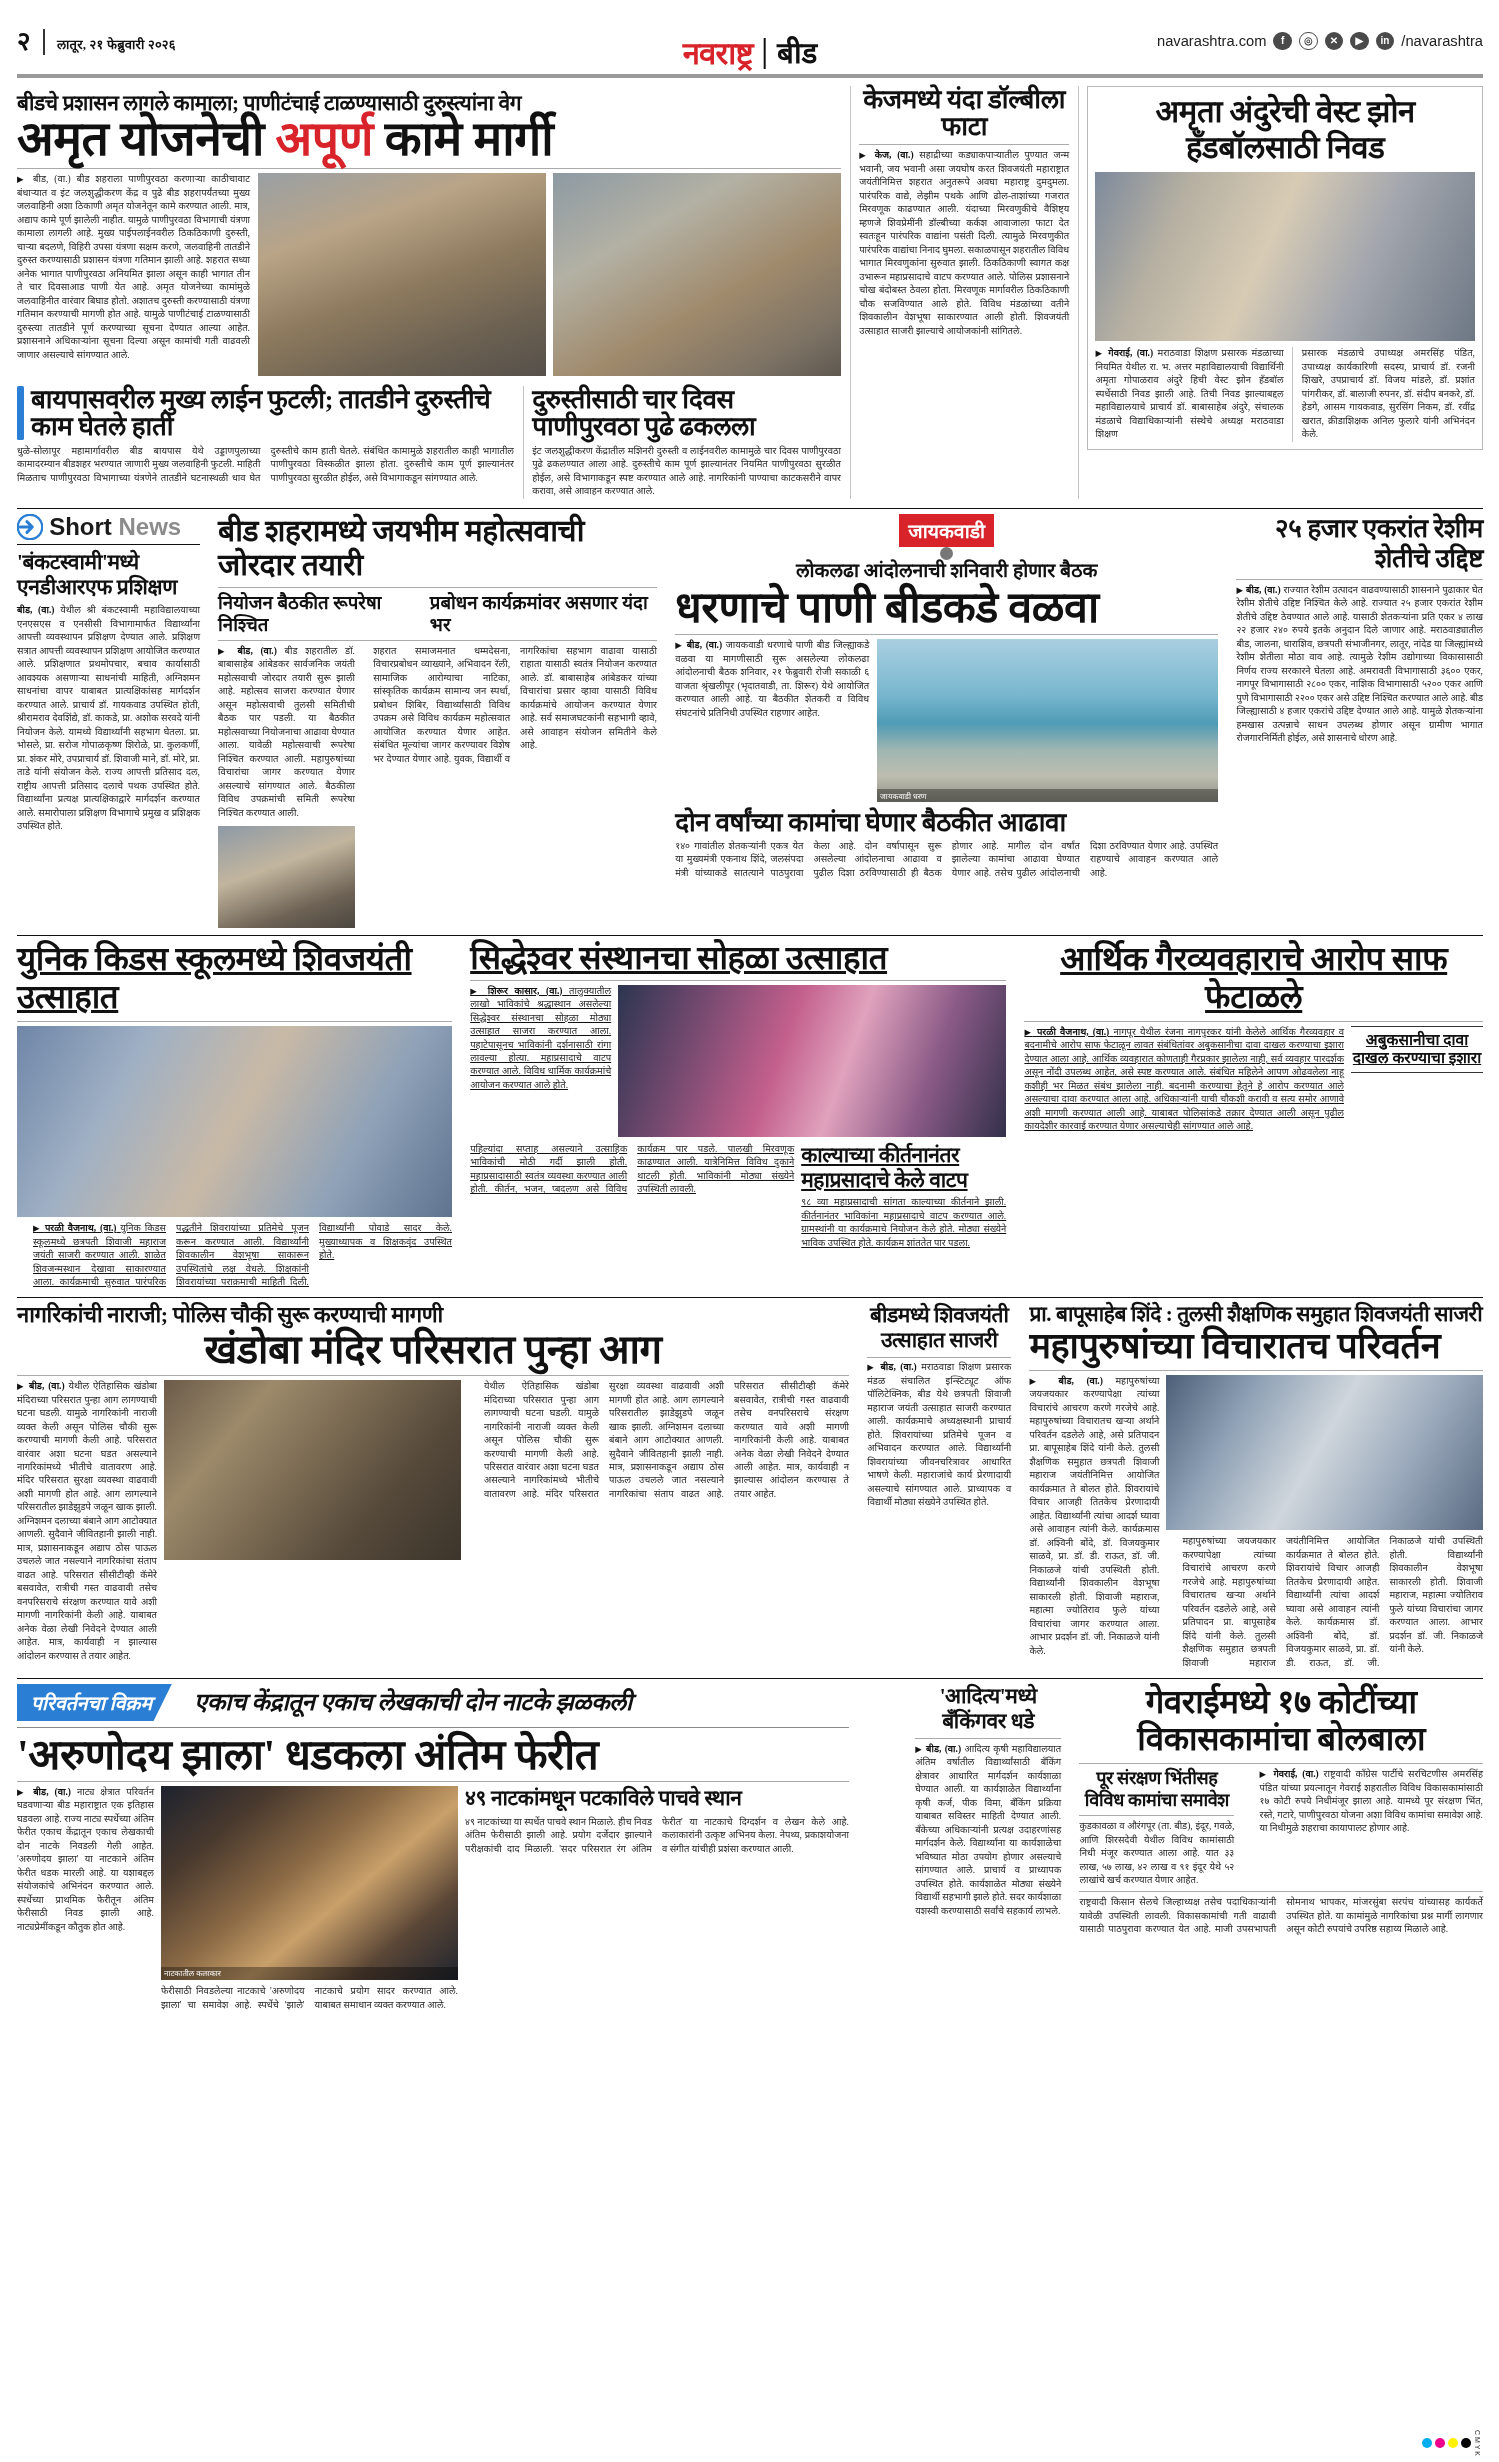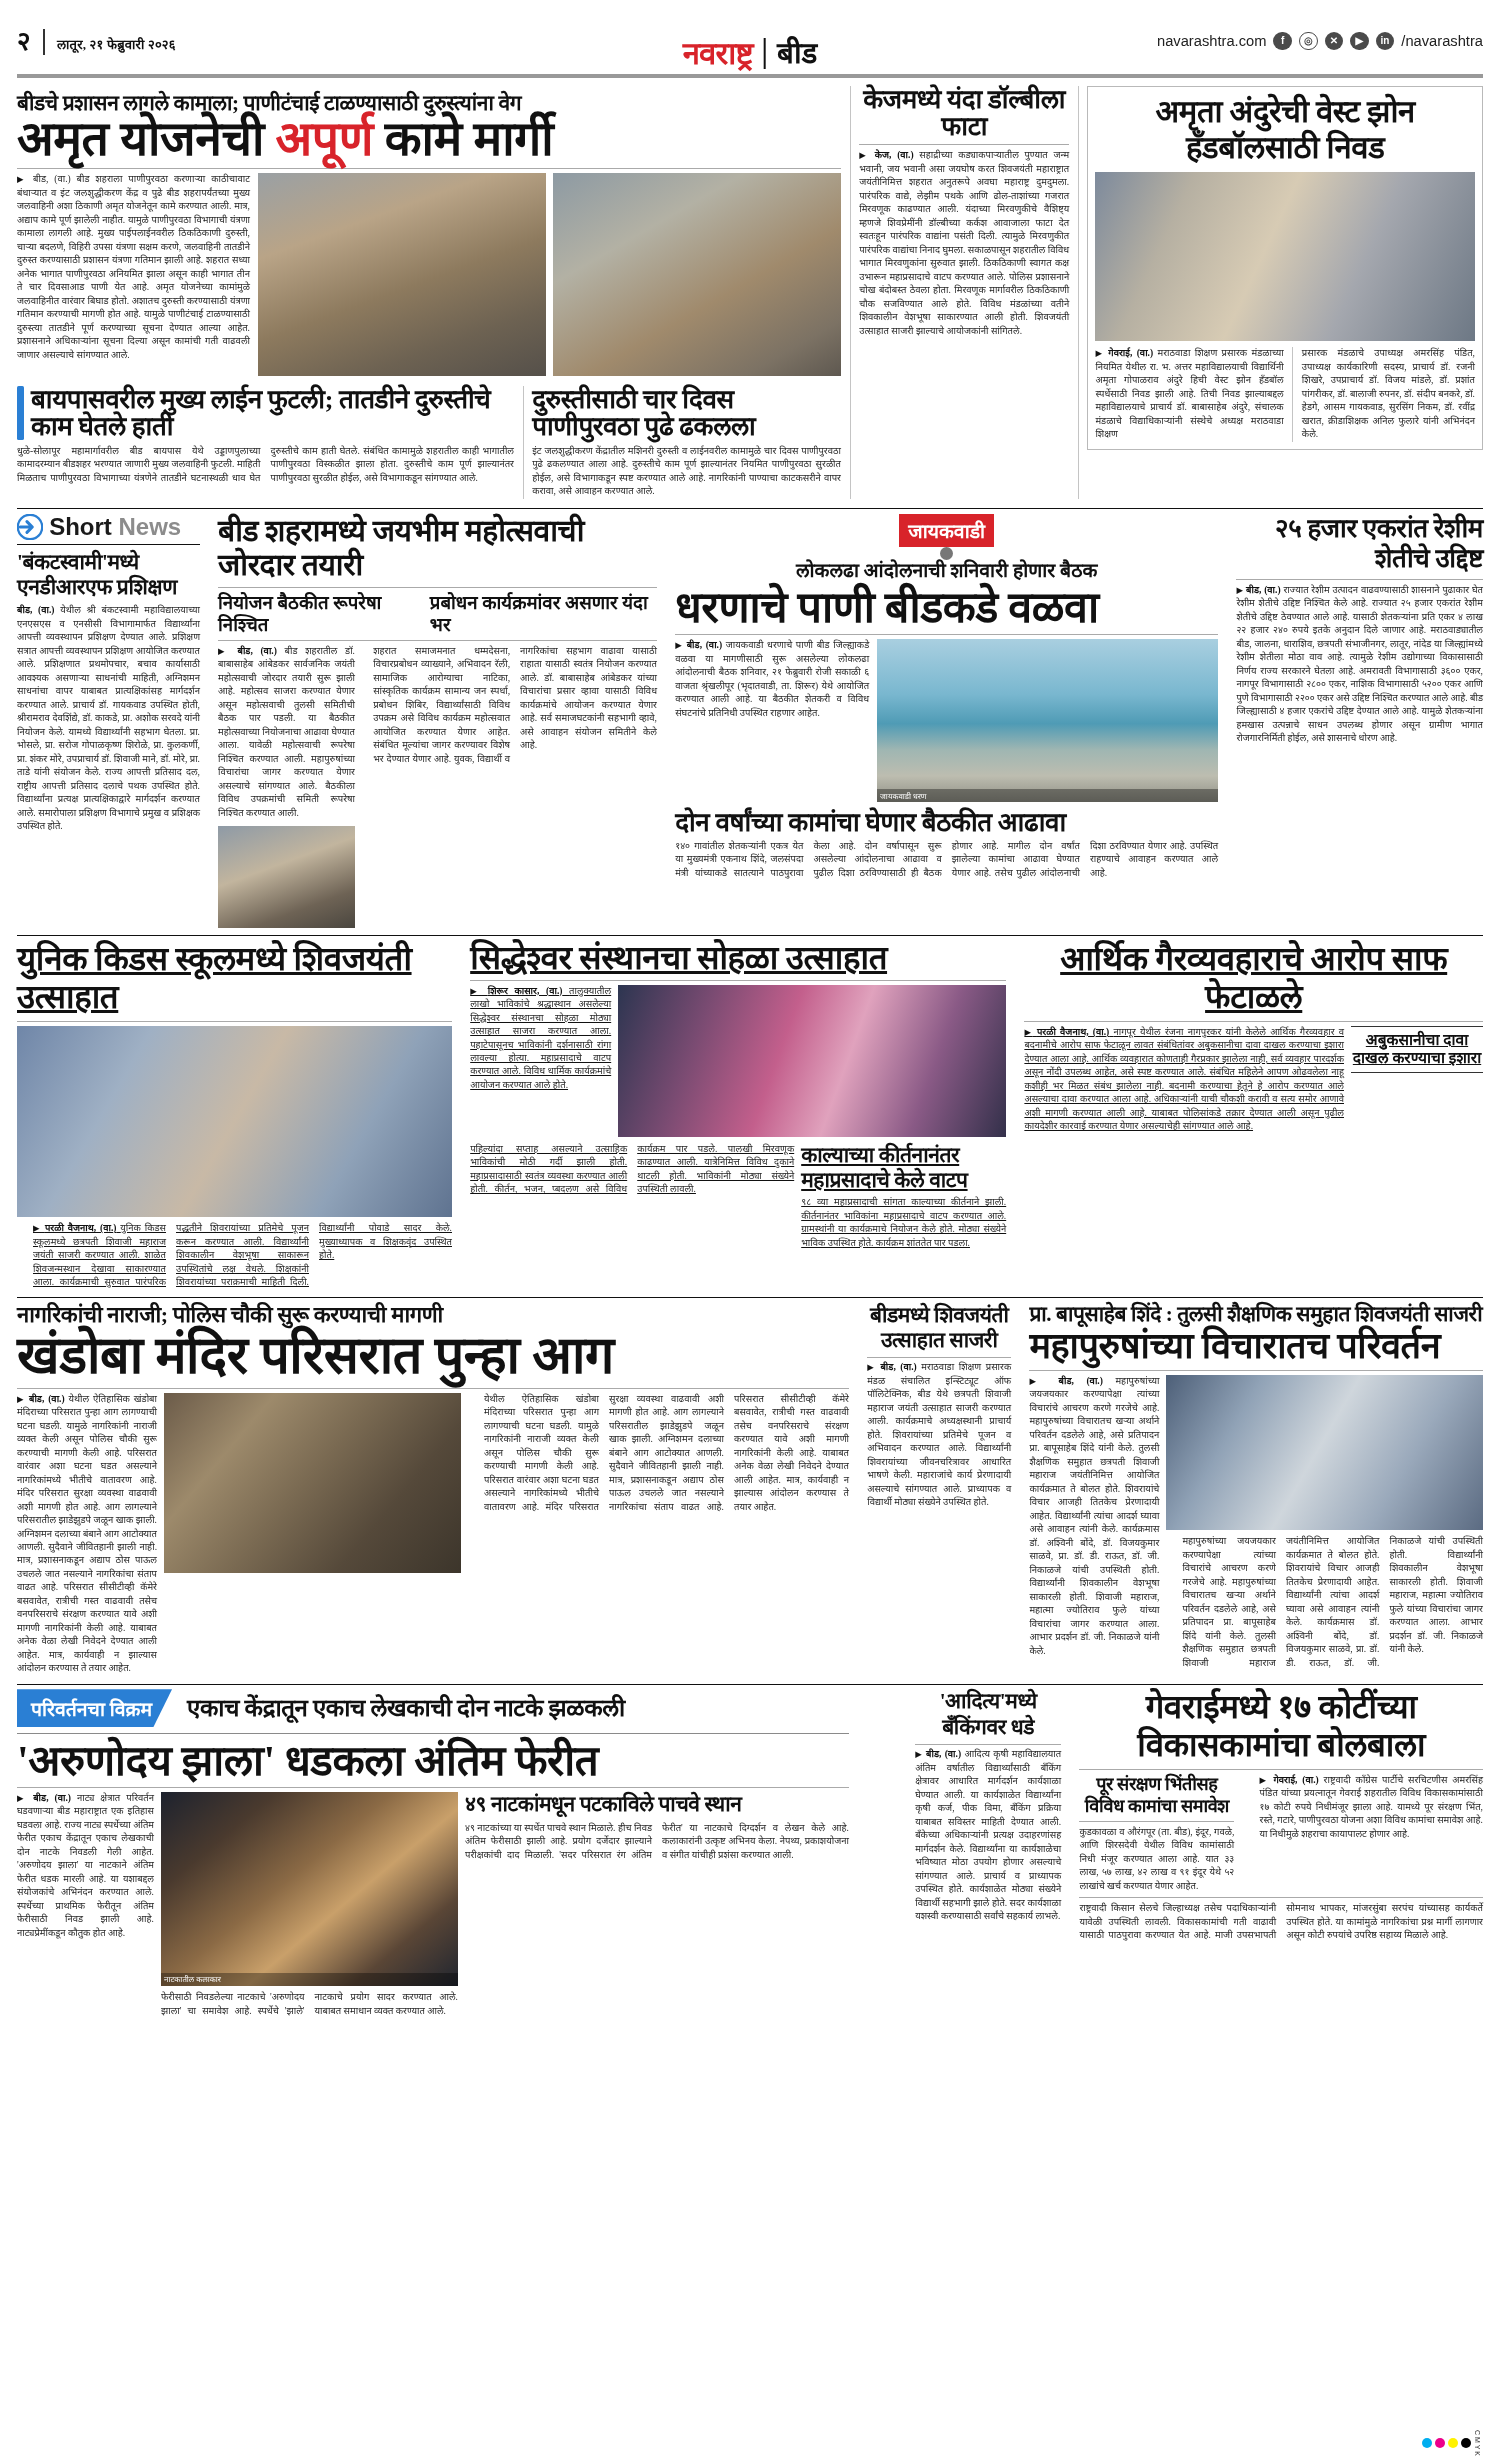--- a/index.html
+++ b/index.html
@@ -339,21 +339,21 @@
       </div>
     </div>
   </div>
 
   <div class="hr-blk" style="margin-top:7.8px;"></div>
 
   <div class="row" style="align-items:flex-start;">
 
     <div style="flex:0 0 832px;">
       <div class="hl" style="font-size:22px;">नागरिकांची नाराजी; पोलिस चौकी सुरू करण्याची मागणी</div>
-      <div class="hl" style="font-size:52px;margin-top:3.1px;">खंडोबा मंदिर परिसरात पुन्हा आग</div>
+      <div class="hl" style="font-size:40px;margin-top:3.1px;text-align:center;">खंडोबा मंदिर परिसरात पुन्हा आग</div>
       <div class="hr-gry"></div>
       <div class="row" style="align-items:flex-start;">
         <div style="flex:0 0 140px;" class="body-txt">
           <span class="tri">▶</span> <span class="dateline">बीड, (वा.)</span>
           <span>येथील ऐतिहासिक खंडोबा मंदिराच्या परिसरात पुन्हा आग लागण्याची घटना घडली. यामुळे नागरिकांनी नाराजी व्यक्त केली असून पोलिस चौकी सुरू करण्याची मागणी केली आहे. परिसरात वारंवार अशा घटना घडत असल्याने नागरिकांमध्ये भीतीचे वातावरण आहे. मंदिर परिसरात सुरक्षा व्यवस्था वाढवावी अशी मागणी होत आहे. आग लागल्याने परिसरातील झाडेझुडपे जळून खाक झाली. अग्निशमन दलाच्या बंबाने आग आटोक्यात आणली. सुदैवाने जीवितहानी झाली नाही. मात्र, प्रशासनाकडून अद्याप ठोस पाऊल उचलले जात नसल्याने नागरिकांचा संताप वाढत आहे. परिसरात सीसीटीव्ही कॅमेरे बसवावेत, रात्रीची गस्त वाढवावी तसेच वनपरिसराचे संरक्षण करण्यात यावे अशी मागणी नागरिकांनी केली आहे. याबाबत अनेक वेळा लेखी निवेदने देण्यात आली आहेत. मात्र, कार्यवाही न झाल्यास आंदोलन करण्यास ते तयार आहेत.</span>
         </div>
         <div style="flex:0 0 311px;padding:0 7px;">
           <div class="photo ph-fire" style="height:180px;"></div>
         </div>
         <div class="grow body-txt cols3">येथील ऐतिहासिक खंडोबा मंदिराच्या परिसरात पुन्हा आग लागण्याची घटना घडली. यामुळे नागरिकांनी नाराजी व्यक्त केली असून पोलिस चौकी सुरू करण्याची मागणी केली आहे. परिसरात वारंवार अशा घटना घडत असल्याने नागरिकांमध्ये भीतीचे वातावरण आहे. मंदिर परिसरात सुरक्षा व्यवस्था वाढवावी अशी मागणी होत आहे. आग लागल्याने परिसरातील झाडेझुडपे जळून खाक झाली. अग्निशमन दलाच्या बंबाने आग आटोक्यात आणली. सुदैवाने जीवितहानी झाली नाही. मात्र, प्रशासनाकडून अद्याप ठोस पाऊल उचलले जात नसल्याने नागरिकांचा संताप वाढत आहे. परिसरात सीसीटीव्ही कॅमेरे बसवावेत, रात्रीची गस्त वाढवावी तसेच वनपरिसराचे संरक्षण करण्यात यावे अशी मागणी नागरिकांनी केली आहे. याबाबत अनेक वेळा लेखी निवेदने देण्यात आली आहेत. मात्र, कार्यवाही न झाल्यास आंदोलन करण्यास ते तयार आहेत.</div>
@@ -388,21 +388,21 @@
         </div>
       </div>
     </div>
   </div>
 
   <div class="hr-blk" style="margin-top:7.8px;"></div>
 
   <div class="row" style="align-items:flex-start;">
 
     <div style="flex:0 0 832px;">
-      <div style="display:flex;align-items:center;gap:15px;">
+      <div style="display:flex;align-items:center;gap:22px;font-style:italic;">
         <span class="tag-par">परिवर्तनचा विक्रम</span>
         <span class="hl" style="font-size:24px;">एकाच केंद्रातून एकाच लेखकाची दोन नाटके झळकली</span>
       </div>
       <div class="hr-gry2"></div>
       <div class="hl" style="font-size:42px;">'अरुणोदय झाला' धडकला अंतिम फेरीत</div>
       <div class="hr-gry"></div>
       <div class="row" style="align-items:flex-start;">
         <div style="flex:0 0 137px;" class="body-txt">
           <span class="tri">▶</span> <span class="dateline">बीड, (वा.)</span>
           <span>नाट्य क्षेत्रात परिवर्तन घडवणाऱ्या बीड महाराष्ट्रात एक इतिहास घडवला आहे. राज्य नाट्य स्पर्धेच्या अंतिम फेरीत एकाच केंद्रातून एकाच लेखकाची दोन नाटके निवडली गेली आहेत. 'अरुणोदय झाला' या नाटकाने अंतिम फेरीत धडक मारली आहे. या यशाबद्दल संयोजकांचे अभिनंदन करण्यात आले. स्पर्धेच्या प्राथमिक फेरीतून अंतिम फेरीसाठी निवड झाली आहे. नाट्यप्रेमींकडून कौतुक होत आहे.</span>

